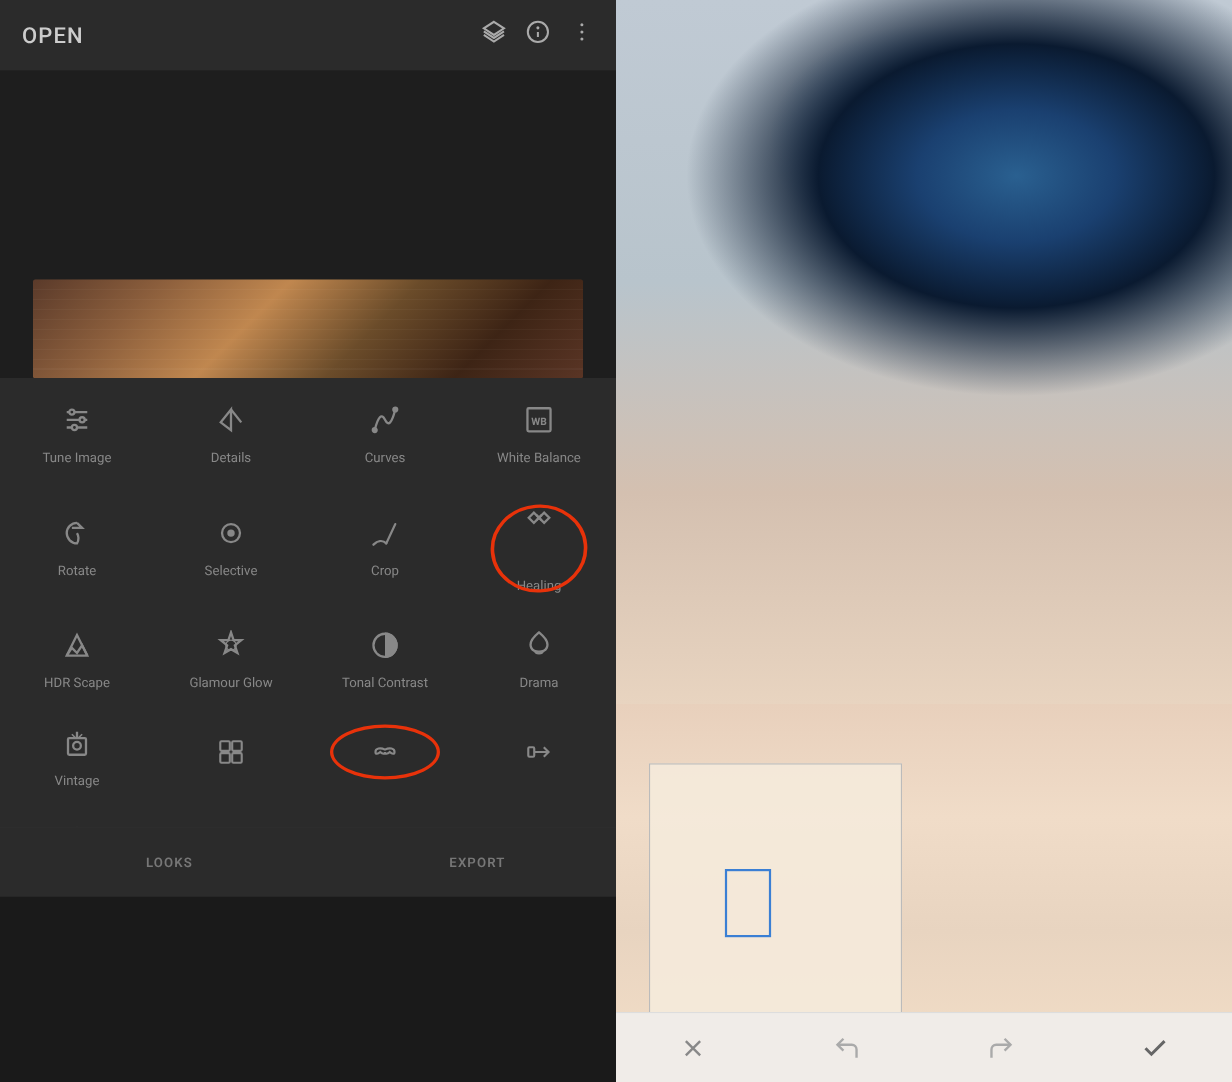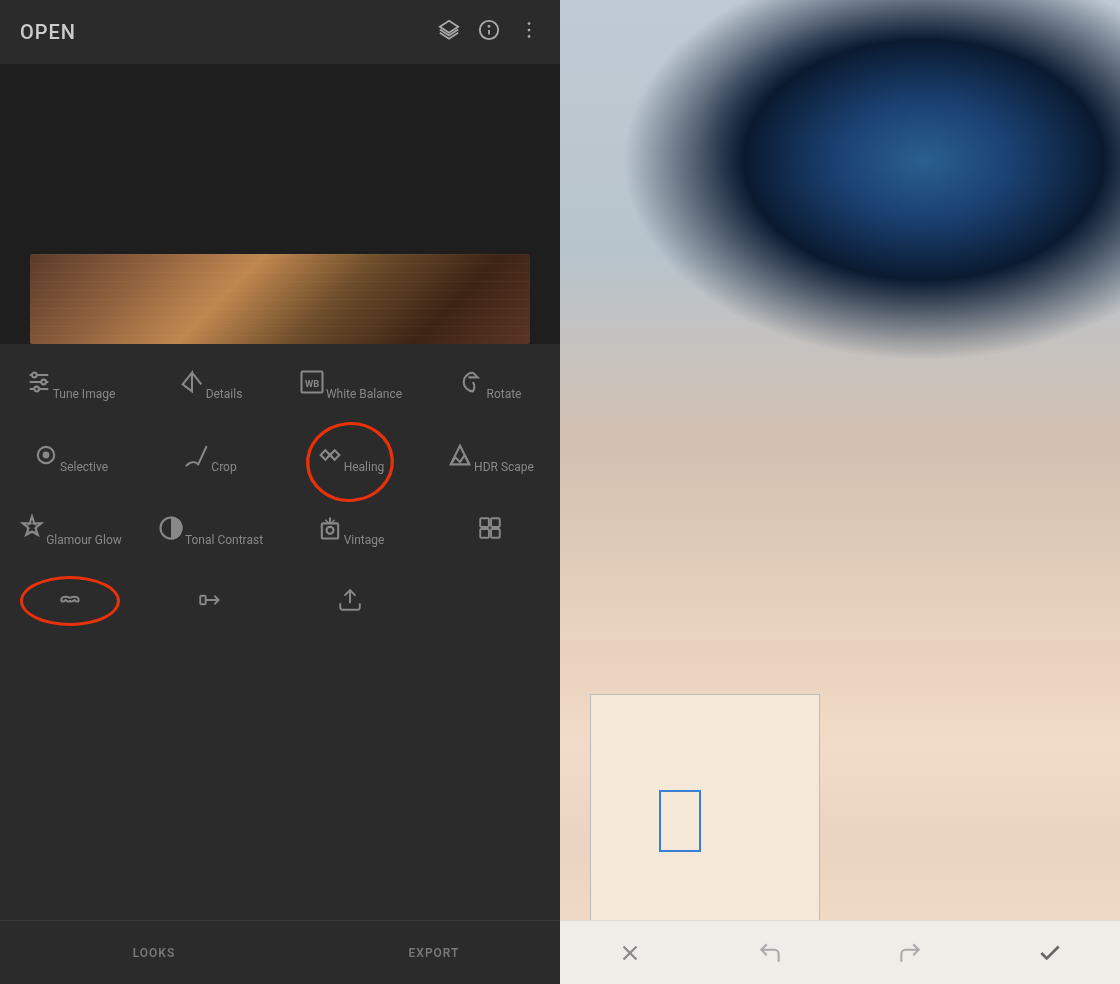--- a/index.html
+++ b/index.html
@@ -9,21 +9,21 @@
       display: flex;
       flex-direction: row;
       background: #1a1a1a;
       font-family: 'Roboto', Arial, sans-serif;
       overflow: hidden;
     }
 
     
     .left-panel {
       width: 560px;
-      height: 984px;
+      height: 815px;
       background: #2b2b2b;
       display: flex;
       flex-direction: column;
     }
 
     .top-bar {
       height: 64px;
       background: #2b2b2b;
       display: flex;
       align-items: center;
@@ -90,41 +90,40 @@
       display: grid;
       grid-template-columns: repeat(4, 1fr);
       grid-template-rows: repeat(4, auto);
       align-content: start;
       overflow-y: auto;
       background: #2b2b2b;
     }
 
     .tool-item {
       display: flex;
-      flex-direction: row;
+      flex-direction: column;
       align-items: center;
       justify-content: center;
       padding: 16px 4px;
       cursor: pointer;
       position: relative;
     }
 
     .tool-icon {
       font-size: 28px;
       color: #888888;
       margin-bottom: 8px;
       line-height: 1;
     }
 
     .tool-label {
       font-size: 12px;
       color: #888888;
       text-align: center;
       line-height: 1.3;
-      margin-top: 12px;
     }
 
     
     .bottom-nav {
       height: 64px;
       background: #2b2b2b;
       display: flex;
       align-items: center;
       border-top: 1px solid #3a3a3a;
     }
@@ -297,20 +296,30 @@
     <div class="tool-item">
       <div class="tool-icon">
         <svg width="28" height="28" viewBox="0 0 24 24" fill="none" stroke="#888" stroke-width="1.8">
           <polygon points="12 4 12 20 4 14" fill="none"></polygon>
           <line x1="12" y1="4" x2="20" y2="14"></line>
         </svg>
       </div>
       <span class="tool-label">Details</span>
     </div>
 
+    <div class="tool-item">
+      <div class="tool-icon">
+        <svg width="28" height="28" viewBox="0 0 24 24" fill="none" stroke="#888" stroke-width="1.8">
+          <path d="M4 20 Q8 4 12 12 Q16 20 20 4" stroke-linecap="round"></path>
+          <circle cx="4" cy="20" r="1.5" fill="#888"></circle>
+          <circle cx="20" cy="4" r="1.5" fill="#888"></circle>
+        </svg>
+      </div>
+      <span class="tool-label">Curves</span>
+    </div>
 
     <div class="tool-item">
       <div class="tool-icon">
         <svg width="28" height="28" viewBox="0 0 24 24" fill="none" stroke="#888" stroke-width="1.8">
           <rect x="3" y="3" width="18" height="18" rx="1"></rect>
           <text x="6" y="16" font-size="8" fill="#888" stroke="none" font-weight="bold">WB</text>
         </svg>
       </div>
       <span class="tool-label">White Balance</span>
     </div>
@@ -341,21 +350,21 @@
     <div class="tool-item">
       <div class="tool-icon">
         <svg width="28" height="28" viewBox="0 0 24 24" fill="none" stroke="#888" stroke-width="1.8">
           <path d="M3 21 c3-3 7-4 10-1" stroke-linecap="round"></path>
           <line x1="13" y1="20" x2="20" y2="5" stroke-linecap="round"></line>
         </svg>
       </div>
       <span class="tool-label">Crop</span>
     </div>
 
-    <div class="tool-item" style="position:relative;">
+    <div class="tool-item" style="position:relative;gap:28px;">
       <div class="tool-icon">
         <svg width="28" height="28" viewBox="0 0 24 24" fill="none" stroke="#888" stroke-width="1.8">
           <path d="M4 12 L8 8 L12 12 L8 16Z" fill="none"></path>
           <path d="M12 12 L16 8 L20 12 L16 16Z" fill="none"></path>
           <line x1="10" y1="10" x2="14" y2="14"></line>
           <line x1="14" y1="10" x2="10" y2="14"></line>
         </svg>
       </div>
       <span class="tool-label">Healing</span>
       <div class="healing-circle"></div>
@@ -384,20 +393,29 @@
     <div class="tool-item">
       <div class="tool-icon">
         <svg width="28" height="28" viewBox="0 0 24 24" fill="none" stroke="#888" stroke-width="1.8">
           <circle cx="12" cy="12" r="9"></circle>
           <path d="M12 3 A9 9 0 0 1 12 21" fill="#888"></path>
         </svg>
       </div>
       <span class="tool-label">Tonal Contrast</span>
     </div>
 
+    <div class="tool-item">
+      <div class="tool-icon">
+        <svg width="28" height="28" viewBox="0 0 24 24" fill="none" stroke="#888" stroke-width="1.8">
+          <path d="M12 2 C7 6 4 10 6 14 C8 18 16 18 18 14 C20 10 17 6 12 2Z"></path>
+          <path d="M9 16 C9 19 15 19 15 16"></path>
+        </svg>
+      </div>
+      <span class="tool-label">Drama</span>
+    </div>
 
     <div class="tool-item">
       <div class="tool-icon">
         <svg width="28" height="28" viewBox="0 0 24 24" fill="none" stroke="#888" stroke-width="1.8">
           <line x1="12" y1="3" x2="12" y2="8"></line>
           <line x1="8" y1="5" x2="11" y2="8" stroke-width="1.2"></line>
           <line x1="16" y1="5" x2="13" y2="8" stroke-width="1.2"></line>
           <rect x="5" y="8" width="14" height="13" rx="1"></rect>
           <circle cx="12" cy="14" r="3"></circle>
         </svg>

